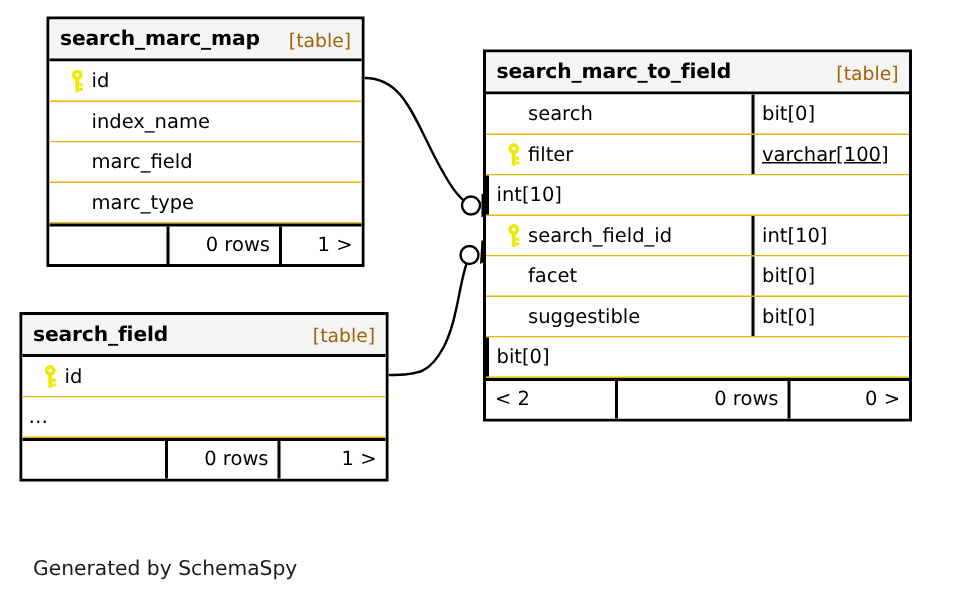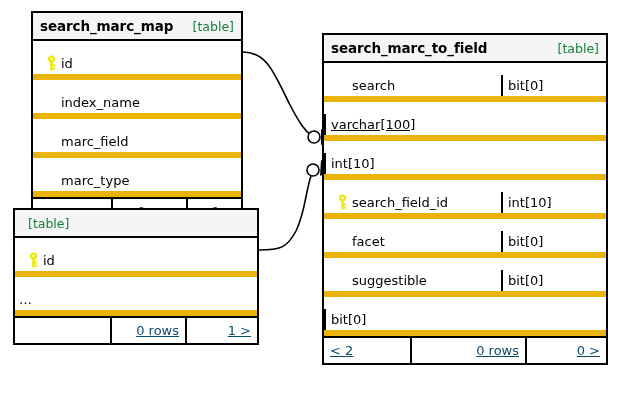--- a/index.html
+++ b/index.html
@@ -34,32 +34,31 @@
     white-space:nowrap;
   }
   .tbl-name{
     font-weight:bold;
     font-size:13.5px;
     color:#000000;
     letter-spacing:-0.1px;
   }
   .tbl-tag{
     font-size:12.5px;
-    color:#15803d;
+    color:#a16207;
     padding-left:6px;
   }
 
   .row{
     display:flex;
     align-items:center;
     box-sizing:border-box;
     height:27px;
-    border-bottom:6px solid #eab308;
+    border-bottom:1px solid #eab308;
     background:#ffffff;
-    margin-top:12px;
   }
   .row:last-child{border-bottom:none;}
 
   .col-name{
     display:flex;
     align-items:center;
     flex:1 1 auto;
     min-width:0;
     box-sizing:border-box;
     padding-left:8px;
@@ -104,24 +103,23 @@
     height:27px;
     box-sizing:border-box;
     border-top:2px solid #000000;
     background:#ffffff;
   }
   .foot-cell{
     display:flex;
     align-items:center;
     box-sizing:border-box;
     font-size:13px;
-    color:#0c4a6e;
+    color:#000000;
     height:100%;
     white-space:nowrap;
-    text-decoration:underline;
   }
   .foot-left{
     justify-content:flex-start;
     padding-left:6px;
   }
   .foot-mid{
     justify-content:flex-end;
     padding-right:6px;
     border-left:2px solid #000000;
   }
@@ -200,20 +198,21 @@
 
     <div class="foot">
       <div class="foot-cell foot-left" style="width:78px;"></div>
       <div class="foot-cell foot-mid" style="width:75px;">0 rows</div>
       <div class="foot-cell foot-right" style="flex:1 1 auto;">1 &gt;</div>
     </div>
   </div>
 
   <div class="table-box" style="left:13px;top:208px;width:246px;">
     <div class="tbl-title">
+      <span class="tbl-name">search_field</span>
       <span class="tbl-tag">[table]</span>
     </div>
 
     <div class="row">
       <div class="col-name">
         <span class="keyslot">
           <svg width="11" height="17" viewBox="0 0 11 17">
             <circle cx="5.5" cy="4" r="3.6" fill="#ecea06"></circle>
             <circle cx="5.5" cy="4" r="1.2" fill="#ffffff"></circle>
             <rect x="4.2" y="6.5" width="2.6" height="9" fill="#ecea06"></rect>
@@ -247,20 +246,32 @@
 
     <div class="row">
       <div class="col-name">
         <span class="indent"></span>
         <span class="cname">search</span>
       </div>
       <div class="col-type" style="width:105px;">bit[0]</div>
     </div>
 
     <div class="row">
+      <div class="col-name">
+        <span class="keyslot">
+          <svg width="11" height="17" viewBox="0 0 11 17">
+            <circle cx="5.5" cy="4" r="3.6" fill="#ecea06"></circle>
+            <circle cx="5.5" cy="4" r="1.2" fill="#ffffff"></circle>
+            <rect x="4.2" y="6.5" width="2.6" height="9" fill="#ecea06"></rect>
+            <rect x="6.8" y="9.5" width="2.4" height="2" fill="#ecea06"></rect>
+            <rect x="6.8" y="12.6" width="2.4" height="2" fill="#ecea06"></rect>
+          </svg>
+        </span>
+        <span class="cname">filter</span>
+      </div>
       <div class="col-type" style="width:105px;text-decoration:underline;">varchar[100]</div>
     </div>
 
     <div class="row">
       <div class="col-type" style="width:105px;">int[10]</div>
     </div>
 
     <div class="row">
       <div class="col-name">
         <span class="keyslot">
@@ -297,14 +308,15 @@
       <div class="col-type" style="width:105px;">bit[0]</div>
     </div>
 
     <div class="foot">
       <div class="foot-cell foot-left" style="width:86px;">&lt; 2</div>
       <div class="foot-cell foot-mid" style="width:115px;">0 rows</div>
       <div class="foot-cell foot-right" style="flex:1 1 auto;">0 &gt;</div>
     </div>
   </div>
 
+  <div class="caption" style="left:22px;top:371px;">Generated by SchemaSpy</div>
 
 </div>
 
 </body></html>

